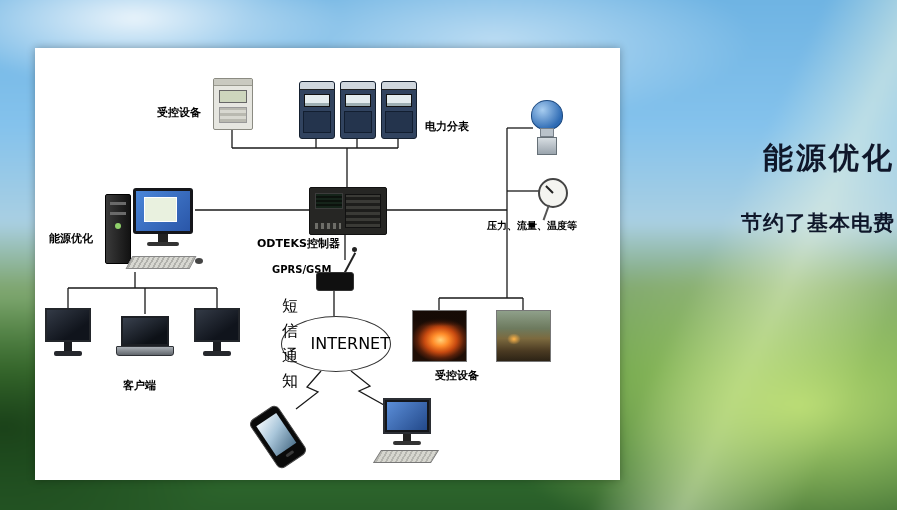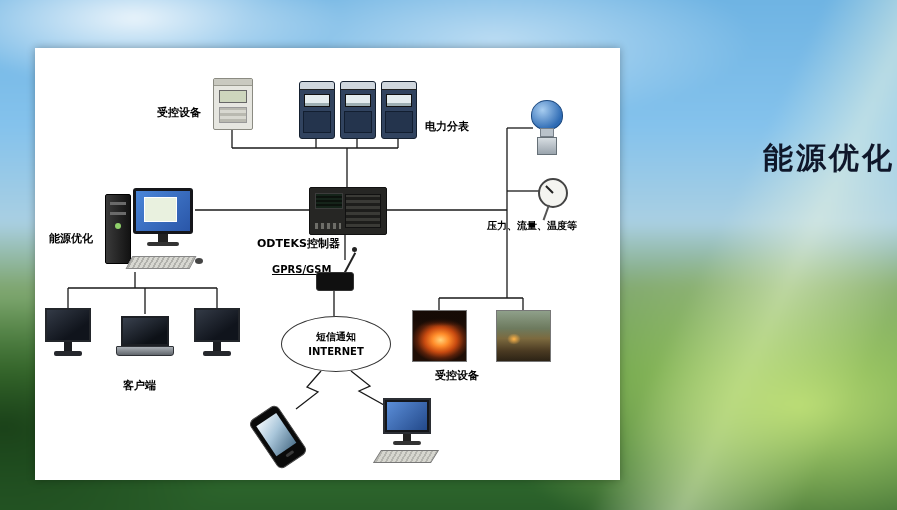--- a/index.html
+++ b/index.html
@@ -66,21 +66,21 @@
   .keyboard{position:absolute;left:26px;top:68px;width:62px;height:11px;background:#d8d8d2;border:1px solid #888;
     transform:skewX(-28deg);background-image:repeating-linear-gradient(90deg,rgba(0,0,0,0.18) 0 2px,transparent 2px 5px);}
   .mouse{position:absolute;left:92px;top:70px;width:8px;height:6px;border-radius:50%;background:#444;}
 
   .modem{width:40px;height:30px;}
   .md-body{position:absolute;left:0;top:12px;width:36px;height:17px;background:#101010;border:1px solid #333;border-radius:3px;}
   .md-ant{position:absolute;left:27px;top:-10px;width:2px;height:24px;background:#222;transform:rotate(28deg);transform-origin:50% 100%;}
   .md-tip{position:absolute;left:36px;top:-13px;width:5px;height:5px;background:#222;border-radius:50%;}
 
   .cloud{width:108px;height:54px;border:1.5px solid #333;border-radius:50%;background:#fff;
-    display:flex;flex-direction:column;align-items:center;justify-content:center;font-weight:bold;font-size:10px;line-height:1.55;}
+    display:flex;flex-direction:row;align-items:center;justify-content:center;font-weight:normal;font-size:16px;line-height:1.55;}
 
   .cmon{width:46px;height:54px;}
   .cm-frame{position:absolute;left:0;top:0;width:46px;height:34px;background:linear-gradient(145deg,#333a46,#10141c 70%);border:2px solid #23262b;box-sizing:border-box;}
   .cm-stand{position:absolute;left:19px;top:34px;width:8px;height:9px;background:#1b1d21;}
   .cm-base{position:absolute;left:9px;top:43px;width:28px;height:5px;background:#26282d;border-radius:2px;}
 
   .laptop{width:58px;height:42px;}
   .lap-scr{position:absolute;left:5px;top:0;width:48px;height:30px;background:linear-gradient(150deg,#3c4character 0,#000 0);background:linear-gradient(150deg,#39414e,#0d1117 75%);border:2px solid #1c1f24;box-sizing:border-box;}
   .lap-base{position:absolute;left:0;top:30px;width:58px;height:10px;background:linear-gradient(#aab0b6,#61666c);border:1px solid #2e3136;border-radius:1px 1px 3px 3px;box-sizing:border-box;}
 
@@ -187,21 +187,21 @@
       <div class="monitor">
         <div class="mn-scr"></div>
       </div>
       <div class="mn-stand"></div>
       <div class="mn-base"></div>
       <div class="keyboard"></div>
       <div class="mouse"></div>
     </div>
     <div class="lbl" style="left:14px;top:183px;">能源优化</div>
 
-    <div class="lbl small" style="left:237px;top:216px;text-decoration:underline;">GPRS/GSM</div>
+    <div class="lbl small" style="left:237px;top:216px;">GPRS/GSM</div>
     <div class="dev modem" style="left:281px;top:212px;">
       <div class="md-ant"></div>
       <div class="md-tip"></div>
       <div class="md-body"></div>
     </div>
 
     <div class="dev cloud" style="left:246px;top:268px;">
       <div>短信通知</div>
       <div>INTERNET</div>
     </div>
@@ -235,14 +235,15 @@
         <div class="bm-scr"></div>
       </div>
       <div class="bm-stand"></div>
       <div class="bm-base"></div>
       <div class="bkey"></div>
     </div>
   </div>
 
   <div class="caption">
     <div class="caption-title">能源优化</div>
+    <div class="caption-line">节约了基本电费</div>
   </div>
 </div>
 
 </body></html>

